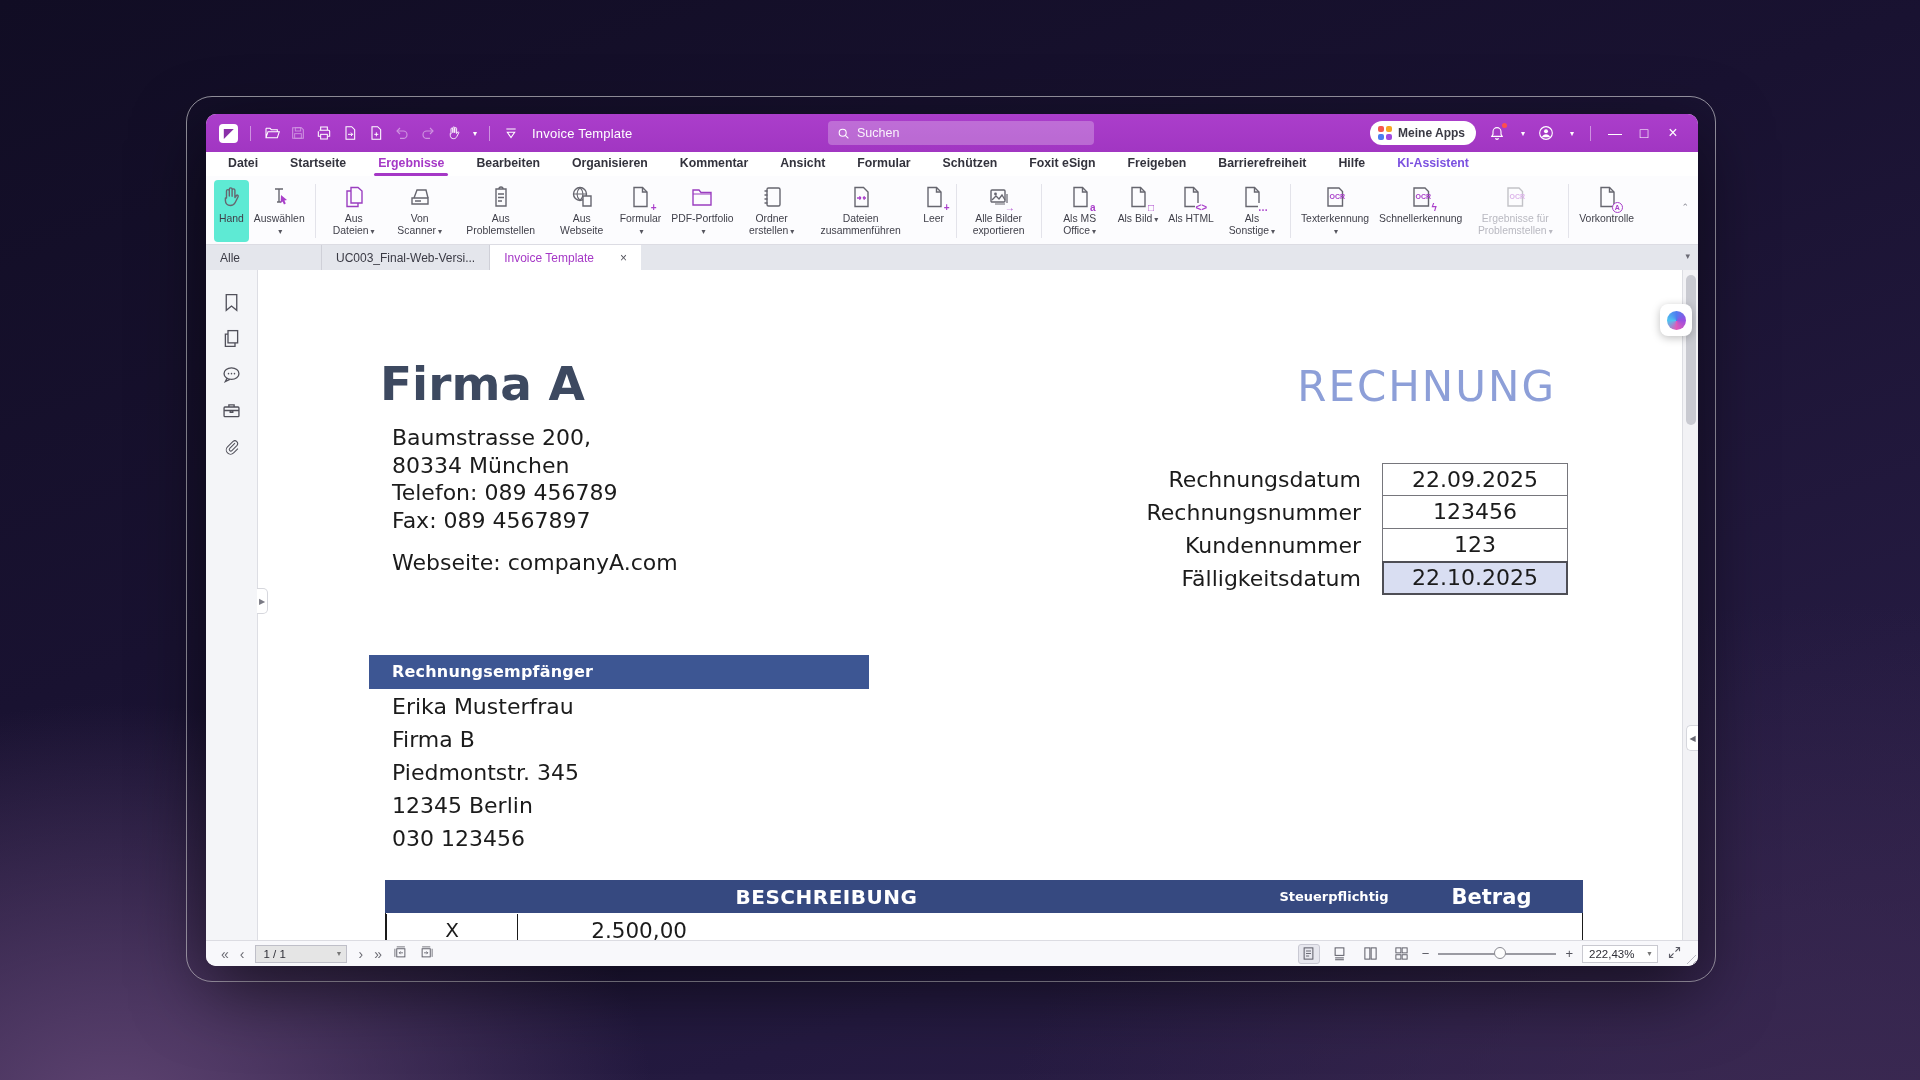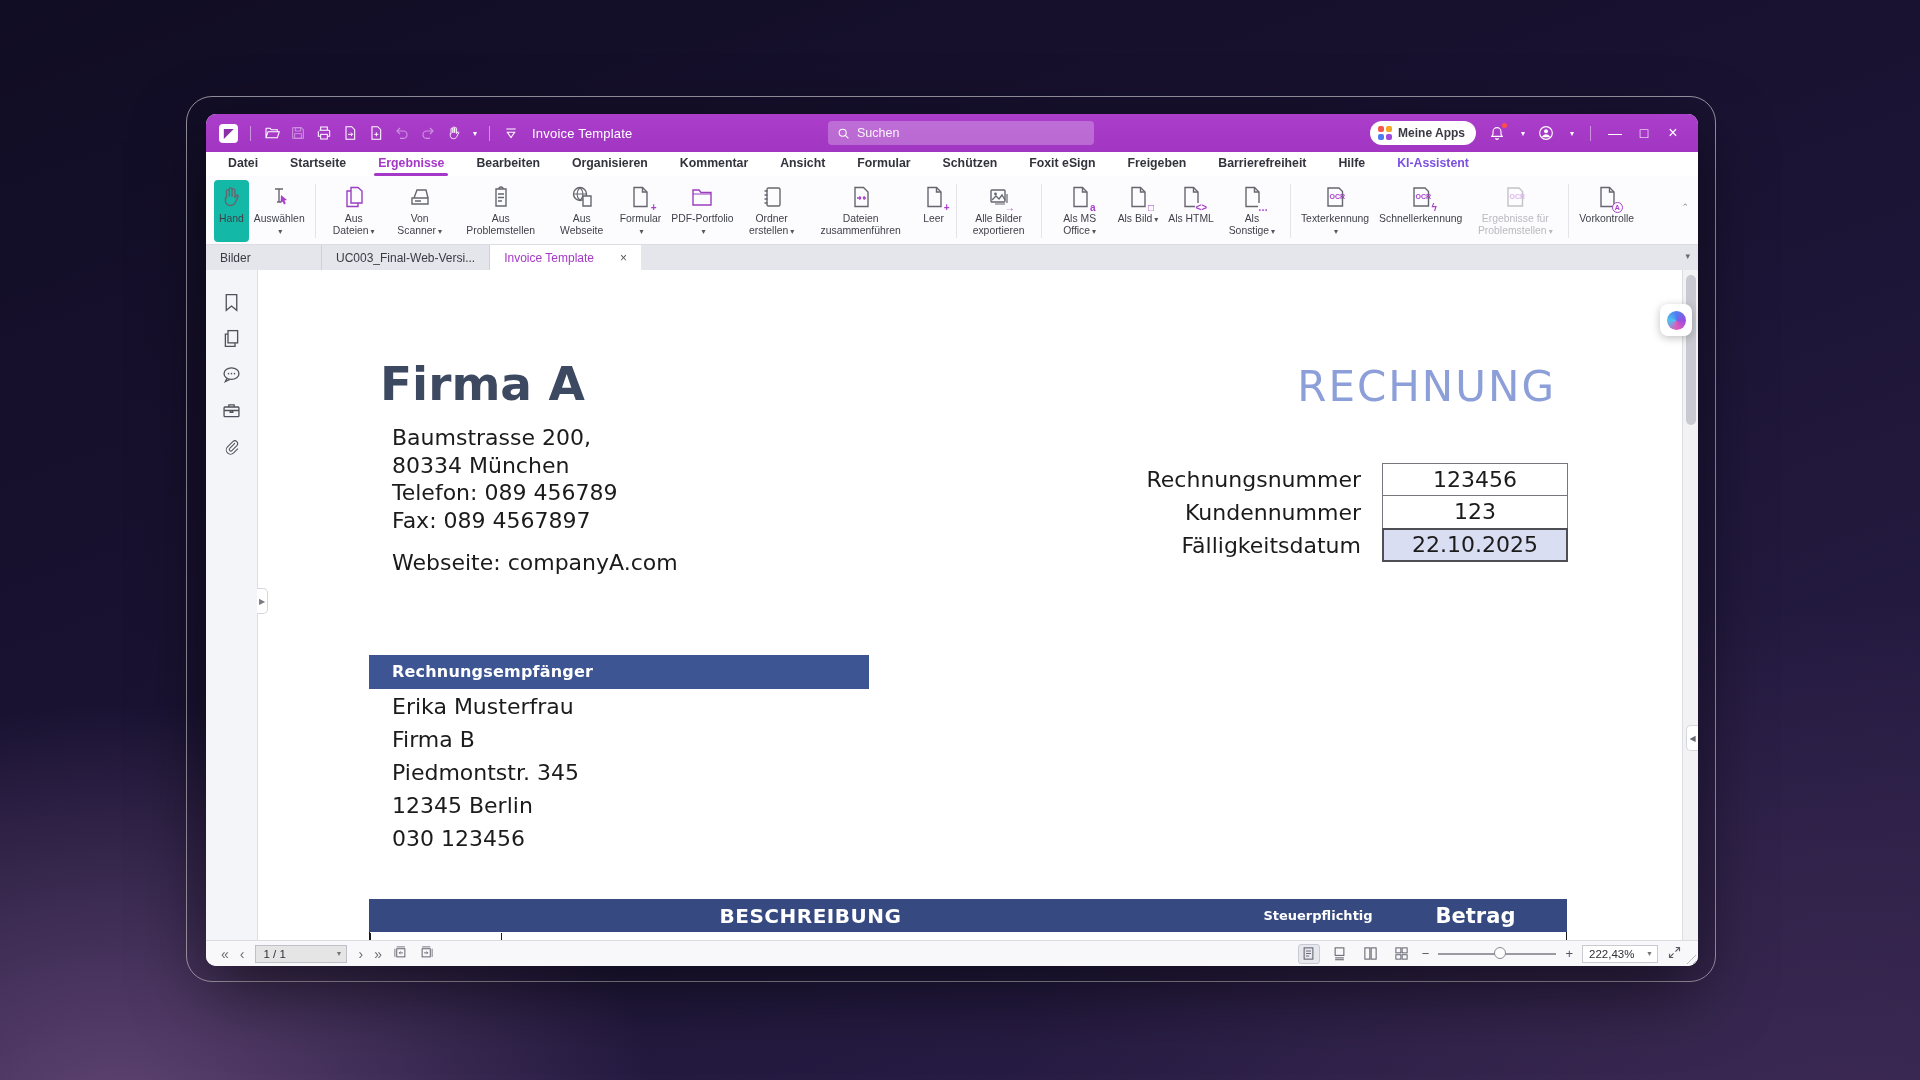--- a/index.html
+++ b/index.html
@@ -46,21 +46,21 @@
   .mitem { font-size:12.3px; font-weight:bold; color:#33333d; padding:4px 16px 0; height:24px; position:relative; }
   .mitem.act { color:#a538c6; }
   .mitem.act::after { content:""; position:absolute; left:12px; right:12px; bottom:0; height:3px; background:#a538c6; border-radius:2px; }
   .mitem.ki { color:#7b51e0; }
   
   .ribbon { height:69px; background:#fcfcfe; border-bottom:1px solid #dcdce3; display:flex; align-items:stretch;
             padding:4px 6px 2px 8px; flex:0 0 auto; position:relative; }
   .rsep { width:1px; background:#e3e3ea; margin:4px 5px; }
   .ritem { display:flex; flex-direction:column; align-items:center; justify-content:flex-start;
            padding:3px 5px 0; border-radius:4px; }
-  .ritem.sel { background:#14b8a6; }
+  .ritem.sel { background:#5eead4; }
   .icn { height:28px; display:flex; align-items:center; justify-content:center; position:relative; color:#66666f; }
   .icn svg { width:24px; height:24px; }
   .icn.pur { color:#9b3ec0; }
   .acc { position:absolute; right:-4px; bottom:-2px; font-size:10px; font-weight:bold; color:#a93fca; background:#fcfcfe; line-height:10px; }
   .circ { position:absolute; right:-4px; bottom:-2px; width:11px; height:11px; border:1.3px solid #a93fca; border-radius:50%;
           color:#a93fca; font-size:7px; font-weight:bold; display:flex; align-items:center; justify-content:center; background:#fcfcfe; }
   .rlbl { font-size:10.4px; line-height:1.18; color:#3f3f49; text-align:center; margin-top:2px; }
   .car { color:#55555e; font-size:8px; margin-left:2px; }
   .ritem.dis .rlbl { color:#b9b9c1; } .ritem.dis .icn { opacity:.38; } .ritem.dis .car{color:#b9b9c1;}
   .mw66{max-width:66px;} .mw80{max-width:84px;} .mw96{max-width:96px;} .mw110{max-width:112px;} .mw72{max-width:74px;}
@@ -97,21 +97,21 @@
   .web { margin-top:15px; }
   .fields { position:absolute; right:114px; top:193px; }
   .frow { display:flex; align-items:stretch; height:33px; }
   .flabel { width:300px; text-align:right; padding-right:21px; font-size:22px; line-height:33px; }
   .fbox { width:186px; border:1px solid #76767c; margin-top:-1px; text-align:center; font-size:22px; line-height:31px; background:#fff; }
   .frow:first-child .fbox { margin-top:0; }
   .fbox.hl { background:#d9def2; box-shadow:inset 0 0 0 1px #4e4e55; border-color:#4e4e55; z-index:2; }
   .rechead { position:absolute; left:111px; top:385px; width:500px; height:34px; background:#3d5693; color:#fff;
              font-weight:bold; font-size:16px; line-height:34px; padding-left:23px; letter-spacing:.2px; }
   .recip { position:absolute; left:134px; top:420px; font-size:22px; line-height:33px; }
-  .itable { position:absolute; left:111px; top:610px; width:1198px;margin-top:19px; }
+  .itable { position:absolute; left:127px; top:610px; width:1198px; }
   .thead { display:flex; height:33px; background:#364980; color:#fff; align-items:center; }
   .th1 { width:883px; text-align:center; font-weight:bold; font-size:20px; letter-spacing:.5px; }
   .th2 { width:132px; text-align:center; font-weight:bold; font-size:13px; }
   .th3 { width:183px; text-align:center; font-weight:bold; font-size:21px; }
   .trow { display:flex; height:34px; align-items:center; border-left:1px solid #1a1a1a; border-right:1px solid #1a1a1a; }
   .td1 { width:883px; padding-left:22px; font-size:21.5px; }
   .td2 { width:132px; text-align:center; font-size:20px; border-left:1px solid #1a1a1a; border-right:1px solid #1a1a1a; line-height:33px; }
   .td3 { width:181px; text-align:right; padding-right:12px; font-size:21.5px; }
   
   .status { height:26px; background:#f8f8fb; border-top:1px solid #dcdce2; display:flex; align-items:center;
@@ -578,21 +578,21 @@
           </svg>
           <span class="circ">A</span>
         </div>
       <div class="rlbl"><span>Vorkontrolle</span></div>
     </div>
     <span class="rib-col">⌃</span>
   </div>
 
   <div class="tabs">
     <div class="tab">
-        <span>Bilder</span>
+        <span>Alle</span>
       </div>
     <div class="tab">
         <span>UC003_Final-Web-Versi...</span>
       </div>
     <div class="tab act">
       <span>Invoice Template</span>
       <span class="x">×</span>
     </div>
     <span class="tcar">▾</span>
   </div>
@@ -624,20 +624,24 @@
       <div class="addr">
         <div>Baumstrasse 200,</div>
         <div>80334 München</div>
         <div>Telefon: 089 456789</div>
         <div>Fax: 089 4567897</div>
         <div class="web">Webseite: companyA.com</div>
       </div>
 
       <div class="fields">
         <div class="frow">
+          <div class="flabel">Rechnungsdatum</div>
+          <div class="fbox">22.09.2025</div>
+        </div>
+        <div class="frow">
           <div class="flabel">Rechnungsnummer</div>
           <div class="fbox">123456</div>
         </div>
         <div class="frow">
           <div class="flabel">Kundennummer</div>
           <div class="fbox">123</div>
         </div>
         <div class="frow">
           <div class="flabel">Fälligkeitsdatum</div>
           <div class="fbox hl">22.10.2025</div>

